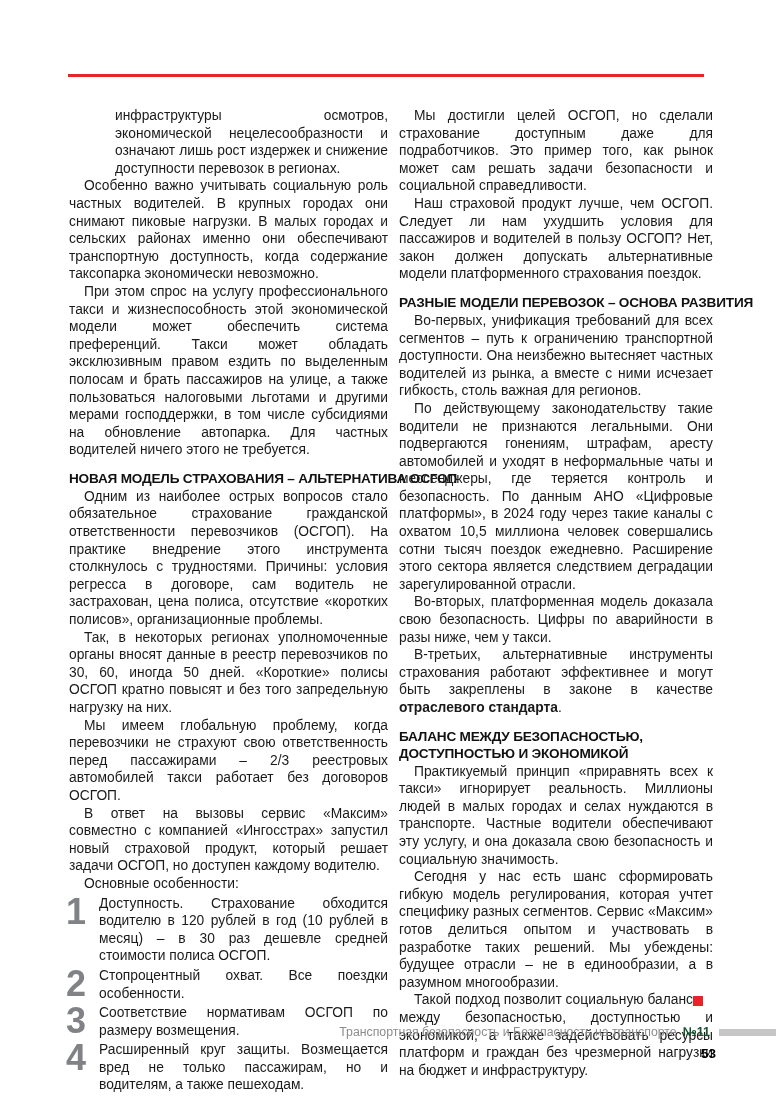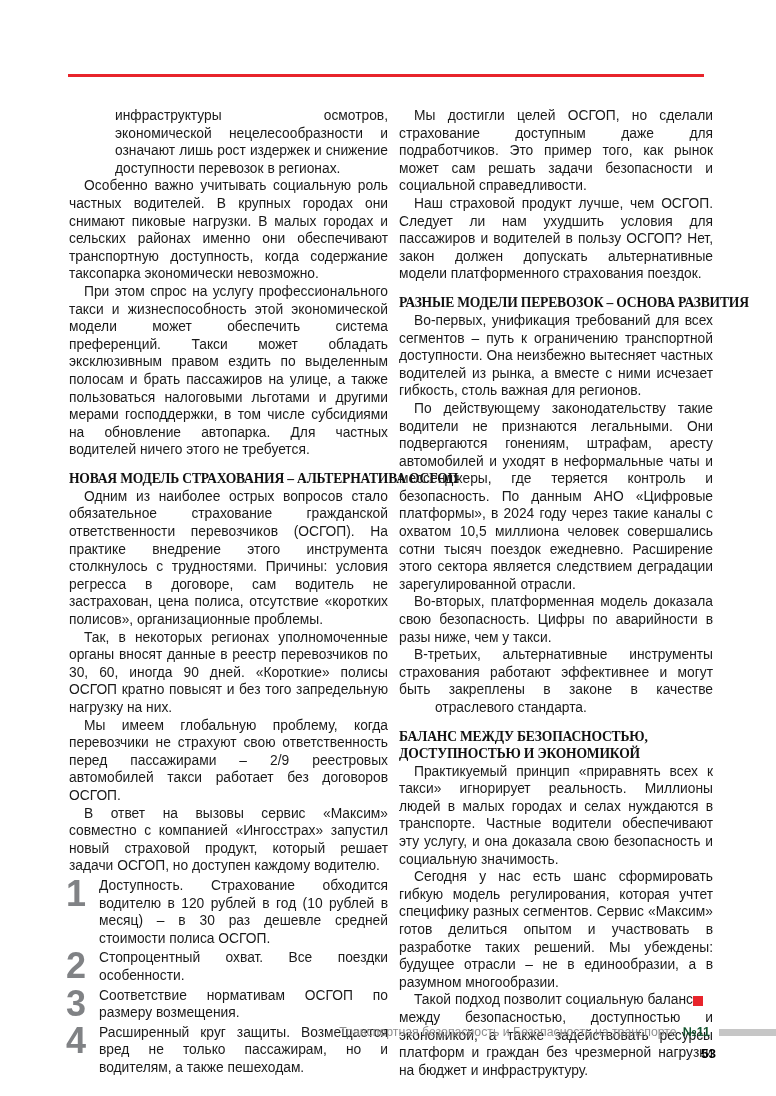--- a/index.html
+++ b/index.html
@@ -9,32 +9,32 @@
   }
   .rule-top{position:absolute;left:68px;top:74px;width:636px;height:3px;background:#e8242b;}
   .content{position:absolute;left:69px;top:107px;width:644px;display:flex;gap:11px;}
   .col{font-size:13.8px;line-height:17.6px;text-align:justify;hyphens:auto;}
   .col-left{width:319px;}
   .col-right{width:314px;}
   p{margin:0;text-indent:15px;}
   p.noindent{text-indent:0;margin-left:46px;}
   h3{
     margin:11px 0 1px 0;font-size:13.6px;line-height:17px;font-weight:bold;
-    letter-spacing:-0.2px;text-align:left;color:#111;font-family:Liberation Serif, serif;
+    letter-spacing:-0.2px;text-align:left;color:#111;
   }
   h3.oneline{white-space:nowrap;}
   .features{margin-top:1px;}
   .feature{display:flex;margin-top:2px;}
   .feature-num{
     flex:none;width:33px;font-size:36px;line-height:34px;font-weight:bold;
     color:#808285;margin-left:-3px;letter-spacing:-1px;
   }
   .feature-text{flex:1;text-align:justify;}
   .end-marker{float:right;width:10px;height:10px;background:#e8242b;margin-top:5px;margin-right:10px;}
-  .bold{font-weight:normal;margin-left:36px;}
+  .bold{font-weight:bold;}
   .footer-line{
     position:absolute;top:1024px;left:0;right:0;height:16px;
     display:flex;justify-content:flex-end;align-items:center;padding-left:24px;
   }
   .footer-journal{font-size:12.3px;color:#8c8c8c;}
   .footer-issue{font-size:12.6px;color:#14532d;font-weight:bold;margin-left:6px;}
   .footer-bar{width:57px;height:7px;background:#c6c6c6;margin-left:9px;}
   .page-number{
     position:absolute;top:1046px;right:60px;font-size:13.5px;font-weight:bold;color:#000000;
   }
@@ -46,23 +46,24 @@
 
 <div class="content">
 
   <div class="col col-left">
     <p class="noindent">инфраструктуры осмотров, экономической нецелесообразности и означают лишь рост издержек и снижение доступности перевозок в регионах.</p>
     <p>Особенно важно учитывать социальную роль частных водителей. В крупных городах они снимают пиковые нагрузки. В малых городах и сельских районах именно они обеспечивают транспортную доступность, когда содержание таксопарка экономически невозможно.</p>
     <p>При этом спрос на услугу профессионального такси и жизнеспособность этой экономической модели может обеспечить система преференций. Такси может обладать эксклюзивным правом ездить по выделенным полосам и брать пассажиров на улице, а также пользоваться налоговыми льготами и другими мерами господдержки, в том числе субсидиями на обновление автопарка. Для частных водителей ничего этого не требуется.</p>
 
     <h3 class="oneline">НОВАЯ МОДЕЛЬ СТРАХОВАНИЯ – АЛЬТЕРНАТИВА ОСГОП</h3>
     <p>Одним из наиболее острых вопросов стало обязательное страхование гражданской ответственности перевозчиков (ОСГОП). На практике внедрение этого инструмента столкнулось с трудностями. Причины: условия регресса в договоре, сам водитель не застрахован, цена полиса, отсутствие «коротких полисов», организационные проблемы.</p>
-    <p>Так, в некоторых регионах уполномоченные органы вносят данные в реестр перевозчиков по 30, 60, иногда 90 дней. «Короткие» полисы ОСГОП кратно повысят и без того запредельную нагрузку на них.</p>
-    <p>Мы имеем глобальную проблему, когда перевозчики не страхуют свою ответственность перед пассажирами – 2/9 реестровых автомобилей такси работает без договоров ОСГОП.</p>
+    <p>Так, в некоторых регионах уполномоченные органы вносят данные в реестр перевозчиков по 30, 60, иногда 50 дней. «Короткие» полисы ОСГОП кратно повысят и без того запредельную нагрузку на них.</p>
+    <p>Мы имеем глобальную проблему, когда перевозчики не страхуют свою ответственность перед пассажирами – 2/3 реестровых автомобилей такси работает без договоров ОСГОП.</p>
     <p>В ответ на вызовы сервис «Максим» совместно с компанией «Ингосстрах» запустил новый страховой продукт, который решает задачи ОСГОП, но доступен каждому водителю.</p>
+    <p>Основные особенности:</p>
 
     <div class="features">
       <div class="feature">
         <div class="feature-num">1</div>
         <div class="feature-text">Доступность. Страхование обходится водителю в 120 рублей в год (10 рублей в месяц) – в 30 раз дешевле средней стоимости полиса ОСГОП.</div>
       </div>
       <div class="feature">
         <div class="feature-num">2</div>
         <div class="feature-text">Стопроцентный охват. Все поездки особенности.</div>
       </div>

